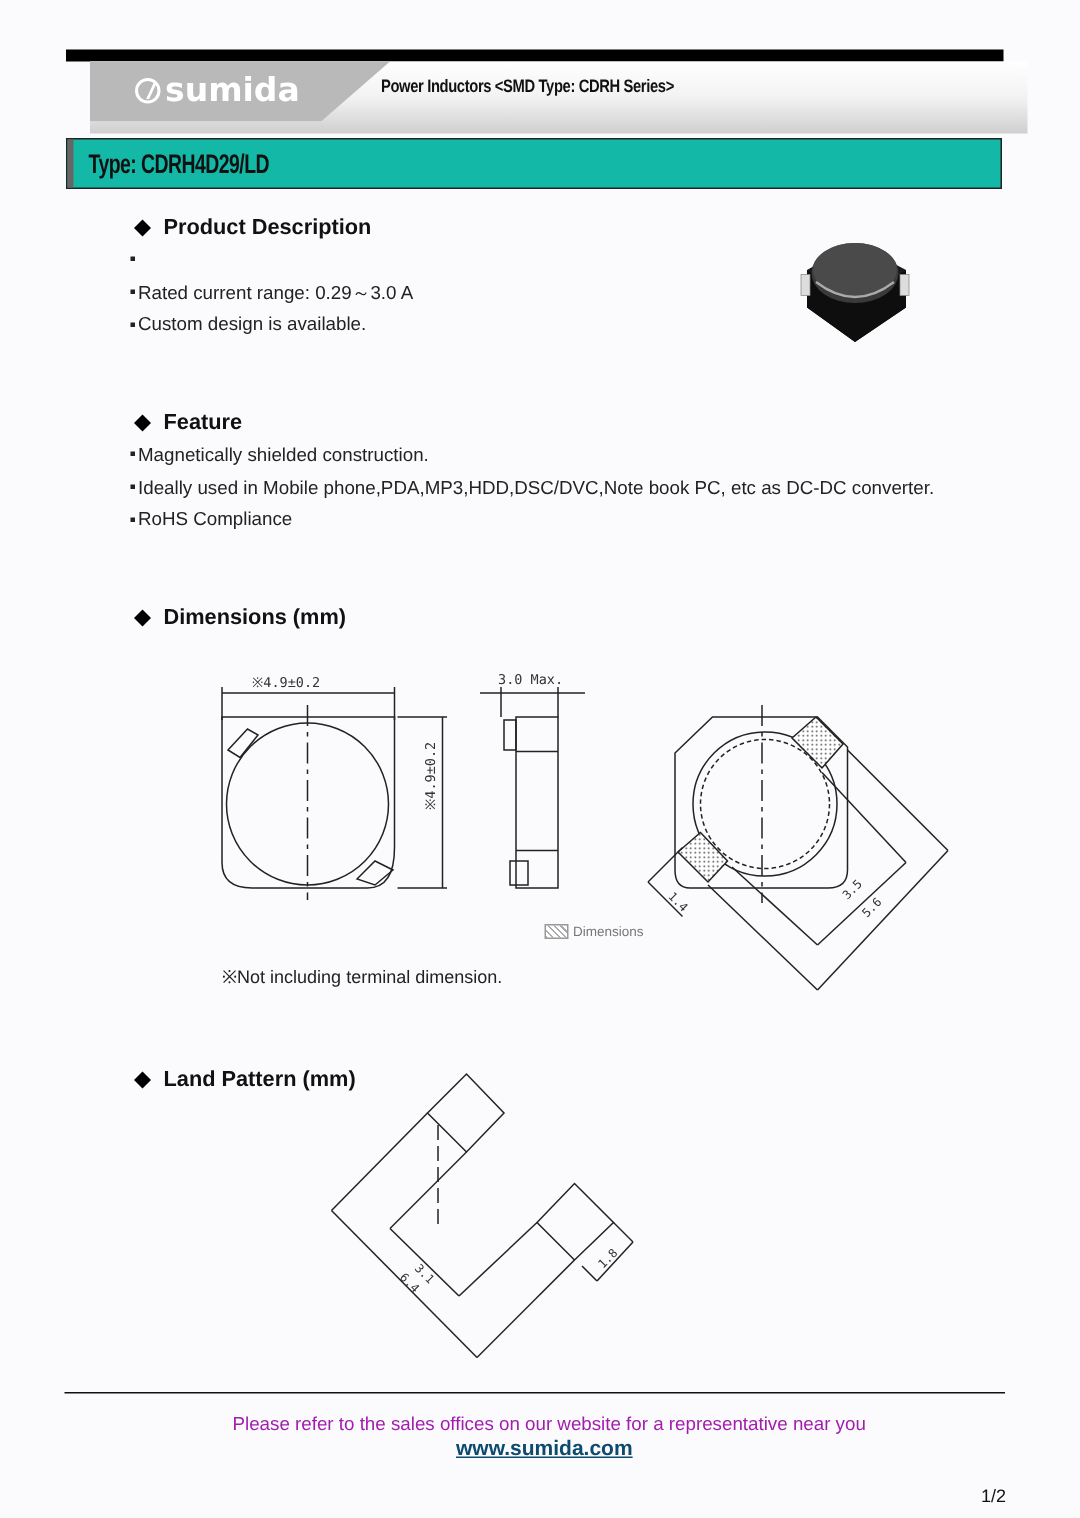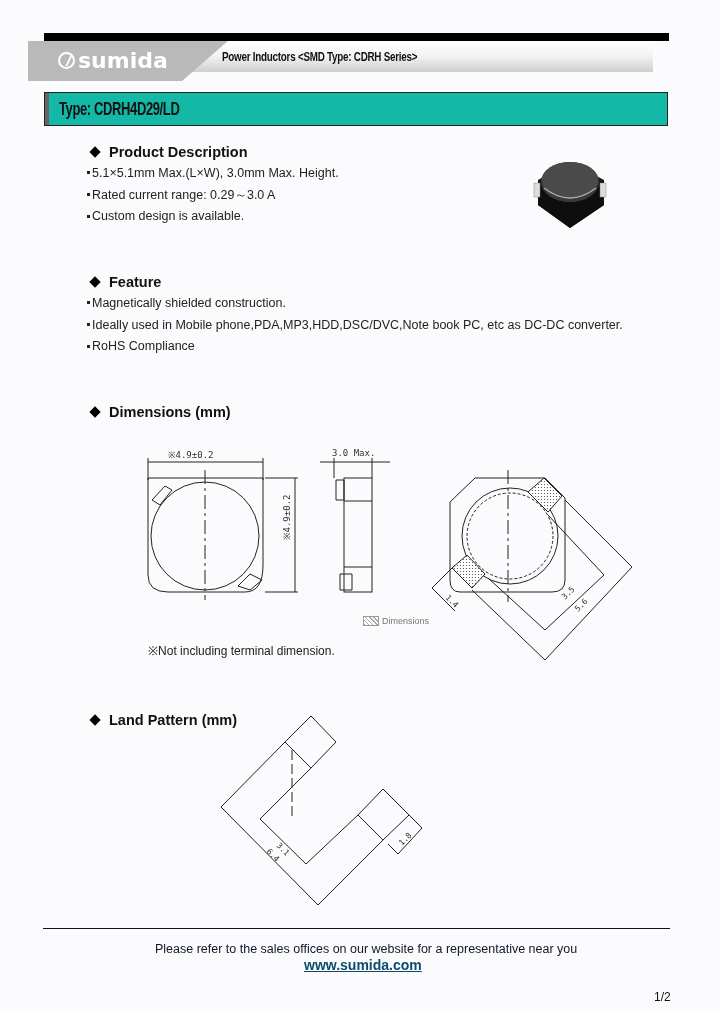--- a/index.html
+++ b/index.html
@@ -1,21 +1,21 @@
 <!DOCTYPE html>
 <html><head>
 <meta charset="utf-8">
 <style>
   html, body { margin: 0; padding: 0; }
   body {
     width: 720px; height: 1012px; background: #fbfbfd; position: relative; overflow: hidden;
     font-family: "Liberation Sans", sans-serif; color: #111;
   }
   .topbar { position: absolute; left: 44px; top: 33px; width: 625px; height: 8px; background: #000; }
-  .hdr { position: absolute; left: 28px; top: 41px; width: 625px; height: 31px; text-align: right; }
+  .hdr { position: absolute; left: 60px; top: 41px; width: 625px; height: 48px; text-align: right; }
   .hdr-bg { position: absolute; left: 0; top: 0; width: 100%; height: 100%;
     background: linear-gradient(to bottom, #ffffff 0%, #f2f2f2 50%, #cfcfcf 100%); }
   .logo-block { position: absolute; left: 0; top: 0; width: 200px; height: 40px; background: #b9b9b9;
     clip-path: polygon(0 0, 100% 0, 77% 100%, 0 100%); }
   .logo { position: absolute; left: 30px; top: 7px; color: #fff; font-weight: bold; font-size: 22px;
     letter-spacing: 0px; display: flex; align-items: center; gap: 3px; font-family: "DejaVu Sans", sans-serif; }
   .logo-mark { width: 17px; height: 17px; border: 2px solid #fff; border-radius: 50%; position: relative; box-sizing: border-box; }
   .logo-mark:after { content: ""; position: absolute; left: 4px; top: 1px; width: 4px; height: 11px; border-right: 2px solid #fff; transform: skewX(-25deg); }
   .hdr-title { position: absolute; left: 194px; top: 9px; font-size: 12px; font-weight: bold; color: #111;
     font-family: "Liberation Sans", sans-serif; letter-spacing: -0.3px; transform: scaleX(0.82); transform-origin: left; }
@@ -26,21 +26,21 @@
   .section-head { position: absolute; left: 89px; font-size: 14.5px; font-weight: bold; display: flex; align-items: center; gap: 7px; text-align: right; }
   .diamond { width: 8px; height: 8px; background: #000; transform: rotate(45deg); margin-left: 2px; margin-right: 3px; }
   .bullets { position: absolute; left: 87px; font-size: 12.5px; color: #222; }
   .bullets div { height: 21.7px; line-height: 21.7px; white-space: nowrap; }
   .bullets .dot { display: inline-block; width: 3px; height: 3px; background: #222; vertical-align: middle; margin-right: 2px; position: relative; top: -1px; }
   .product-img { position: absolute; left: 530px; top: 150px; width: 80px; height: 85px; }
   .note { position: absolute; left: 148px; top: 642px; font-size: 12px; color: #222; }
   .legend { position: absolute; left: 363px; top: 616px; font-size: 9px; color: #777; display: flex; align-items: center; gap: 3px; }
   .legend .swatch { width: 14px; height: 8px; border: 1px solid #999; background: repeating-linear-gradient(45deg, #aaa 0 1px, #fff 1px 3px); }
   .footer-line { position: absolute; left: 43px; top: 928px; width: 627px; height: 1px; background: #111; }
-  .footer-text { position: absolute; left: 155px; top: 942px; font-size: 12.5px; color: #0f172a; }
+  .footer-text { position: absolute; left: 155px; top: 942px; font-size: 12.5px; color: #a21caf; }
   .footer-link { position: absolute; left: 304px; top: 957px; font-size: 14px; font-weight: bold; color: #0c4a6e; text-decoration: underline; }
   .page-num { position: absolute; left: 654px; top: 990px; font-size: 12px; color: #111; }
   svg text { font-family: "DejaVu Sans Mono", monospace; fill: #333; }
 </style>
 </head>
 <body>
 
 <div class="topbar"></div>
 <div class="hdr">
   <div class="hdr-bg"></div>
@@ -55,21 +55,21 @@
 <div class="type-box">
   <div class="bar"></div>
   <div class="label">Type: CDRH4D29/LD</div>
 </div>
 
 <div class="section-head" style="top:144px;">
   <span class="diamond"></span>
   <span>Product Description</span>
 </div>
 <div class="bullets" style="top:163px;">
-  <div><span class="dot"></span><span>5.1×5.1mm Max.(L×W), 3.0mm Max. Height.</span></div>
+  <div><span class="dot"></span></div>
   <div><span class="dot"></span><span>Rated current range: 0.29～3.0 A</span></div>
   <div><span class="dot"></span><span>Custom design is available.</span></div>
 </div>
 
 <svg class="product-img" viewBox="0 0 80 85">
   <polygon points="8,30 40,12 74,30 74,55 40,78 8,55" fill="#1a1a1a"></polygon>
   <polygon points="8,30 40,50 74,30 74,55 40,78 8,55" fill="#0e0e0e"></polygon>
   <rect x="4" y="33" width="6" height="14" fill="#ddd" stroke="#888" stroke-width="0.5"></rect>
   <rect x="70" y="33" width="6" height="14" fill="#ddd" stroke="#888" stroke-width="0.5"></rect>
   <ellipse cx="40" cy="32" rx="29" ry="20" fill="#3a3a3a"></ellipse>

